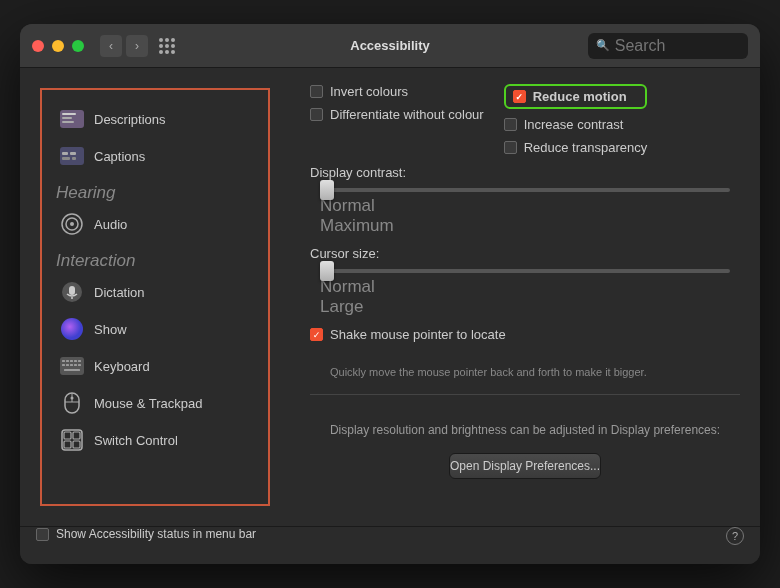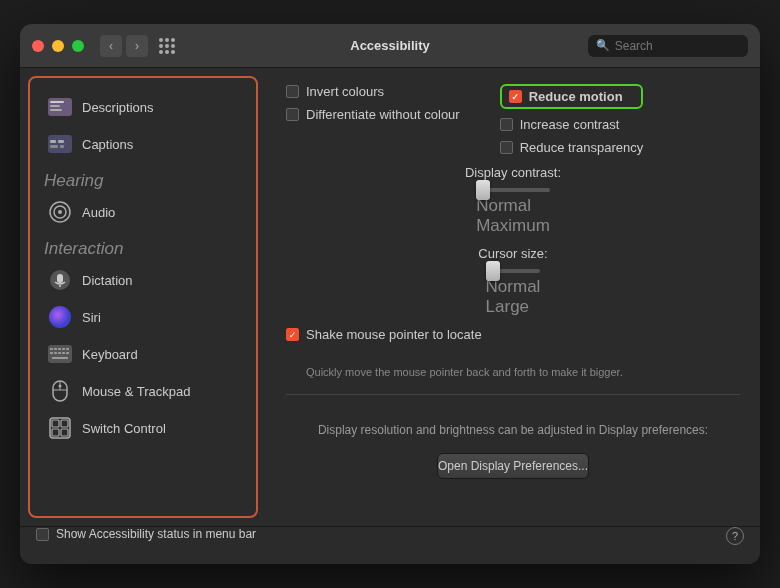--- a/index.html
+++ b/index.html
@@ -79,40 +79,40 @@
       padding: 4px 8px;
       gap: 5px;
       width: 160px;
     }
     .search-icon { color: #888; font-size: 11px; }
     .search-input {
       background: transparent;
       border: none;
       outline: none;
       color: #888;
-      font-size: 12px;
+      font-size: 16px;
       width: 100%;
     }
     
     .main-content {
       display: flex;
       flex: 1;
       overflow: hidden;
     }
     
     .sidebar {
       width: 230px;
       background: #2b2b2b;
       border-right: 1px solid #1a1a1a;
       padding: 10px 0;
       overflow-y: auto;
       flex-shrink: 0;
       border: 2px solid #c8573a;
-      border-radius: 8px;
-      margin: 8px;
+      border-radius: 0;
+      margin: 20px;
     }
     .sidebar-item {
       display: flex;
       align-items: center;
       padding: 6px 14px;
       gap: 10px;
       cursor: pointer;
       border-radius: 6px;
       margin: 1px 4px;
       color: #ccc;
@@ -134,21 +134,21 @@
     .panel {
       flex: 1;
       padding: 16px 20px;
       display: flex;
       flex-direction: column;
       gap: 10px;
       overflow-y: auto;
     }
     .options-row {
       display: flex;
-      gap: 40px;
+      gap: 20px;
       align-items: flex-start;
       text-align: center;
     }
     .options-col {
       display: flex;
       flex-direction: column;
       gap: 8px;
     }
     .checkbox-row {
       display: flex;
@@ -180,21 +180,20 @@
       background: transparent;
       border: 2px solid #50d020;
       border-radius: 6px;
       padding: 3px 7px;
       font-weight: 600;
     }
     .slider-section {
       display: flex;
       flex-direction: column;
       gap: 4px;
-      align-items: center;
     }
     .slider-label {
       font-size: 13px;
       color: #ccc;
       display: flex;
       align-items: center;
       gap: 8px;
     }
     .slider-track {
       width: 100%;
@@ -388,21 +387,21 @@
           <svg width="22" height="22" viewBox="0 0 22 22">
             <defs>
               <radialGradient id="sg" cx="40%" cy="40%">
                 <stop offset="0%" stop-color="#b060f0"></stop>
                 <stop offset="100%" stop-color="#4040d0"></stop>
               </radialGradient>
             </defs>
             <circle cx="11" cy="11" r="11" fill="url(#sg)"></circle>
           </svg>
         </div>
-        <span>Siri</span>
+        <span>Show</span>
       </div>
       <div class="sidebar-item">
         <div class="sidebar-icon">
           <svg width="24" height="18" viewBox="0 0 24 18">
             <rect width="24" height="18" rx="3" fill="#555"></rect>
             <rect x="2" y="3" width="3" height="2" rx="0.5" fill="#999"></rect>
             <rect x="6" y="3" width="3" height="2" rx="0.5" fill="#999"></rect>
             <rect x="10" y="3" width="3" height="2" rx="0.5" fill="#999"></rect>
             <rect x="14" y="3" width="3" height="2" rx="0.5" fill="#999"></rect>
             <rect x="18" y="3" width="3" height="2" rx="0.5" fill="#999"></rect>

